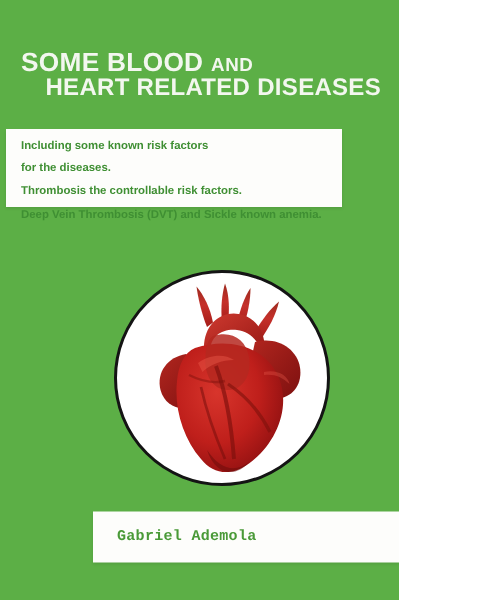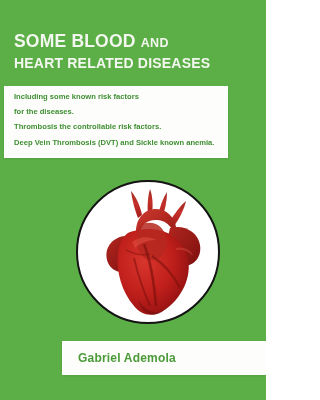--- a/index.html
+++ b/index.html
@@ -25,38 +25,39 @@
   }
   .title-line {
     color: #f3f7ef;
     font-weight: bold;
     letter-spacing: 0.2px;
     line-height: 1.0;
     white-space: nowrap;
   }
   #title-line-1 {
     font-size: 17.5px;
-    margin-bottom: 5px;
+    margin-bottom: 0;
   }
   #title-main-1 { font-size: 17.5px; }
   #title-conj {
     font-size: 12.5px;
     letter-spacing: 0.4px;
   }
   #title-line-2 {
-    font-size: 14px;
+    font-size: 16px;
+    text-align: right;
   }
 
   
   #subtitle-panel {
     position: absolute;
     left: 4px;
     top: 86px;
     width: 224px;
-    height: 72px;
+    height: 52px;
     background: #fdfdfb;
     box-shadow: 0 1px 2px rgba(0,0,0,0.10);
   }
   #subtitle-list {
     position: absolute;
     left: 10px;
     top: 7px;
     right: 6px;
   }
   .subtitle-line {
@@ -100,25 +101,26 @@
     top: 341px;
     width: 204px;
     height: 34px;
     background: #fdfdfb;
     box-shadow: 0 1px 2px rgba(0,0,0,0.10);
     display: flex;
     align-items: center;
   }
   #author-name {
     color: #4a9a38;
-    font-size: 12px;
+    font-size: 10px;
     font-weight: bold;
     letter-spacing: 0.2px;
     margin-left: 16px;
     white-space: nowrap;
+    font-family: Liberation Mono, monospace;
   }
 </style>
 </head>
 <body>
 
 <div id="cover">
 
   <div id="title-block">
     <div class="title-line" id="title-line-1">
       <span id="title-main-1">SOME BLOOD</span><span> </span><span id="title-conj">AND</span>

